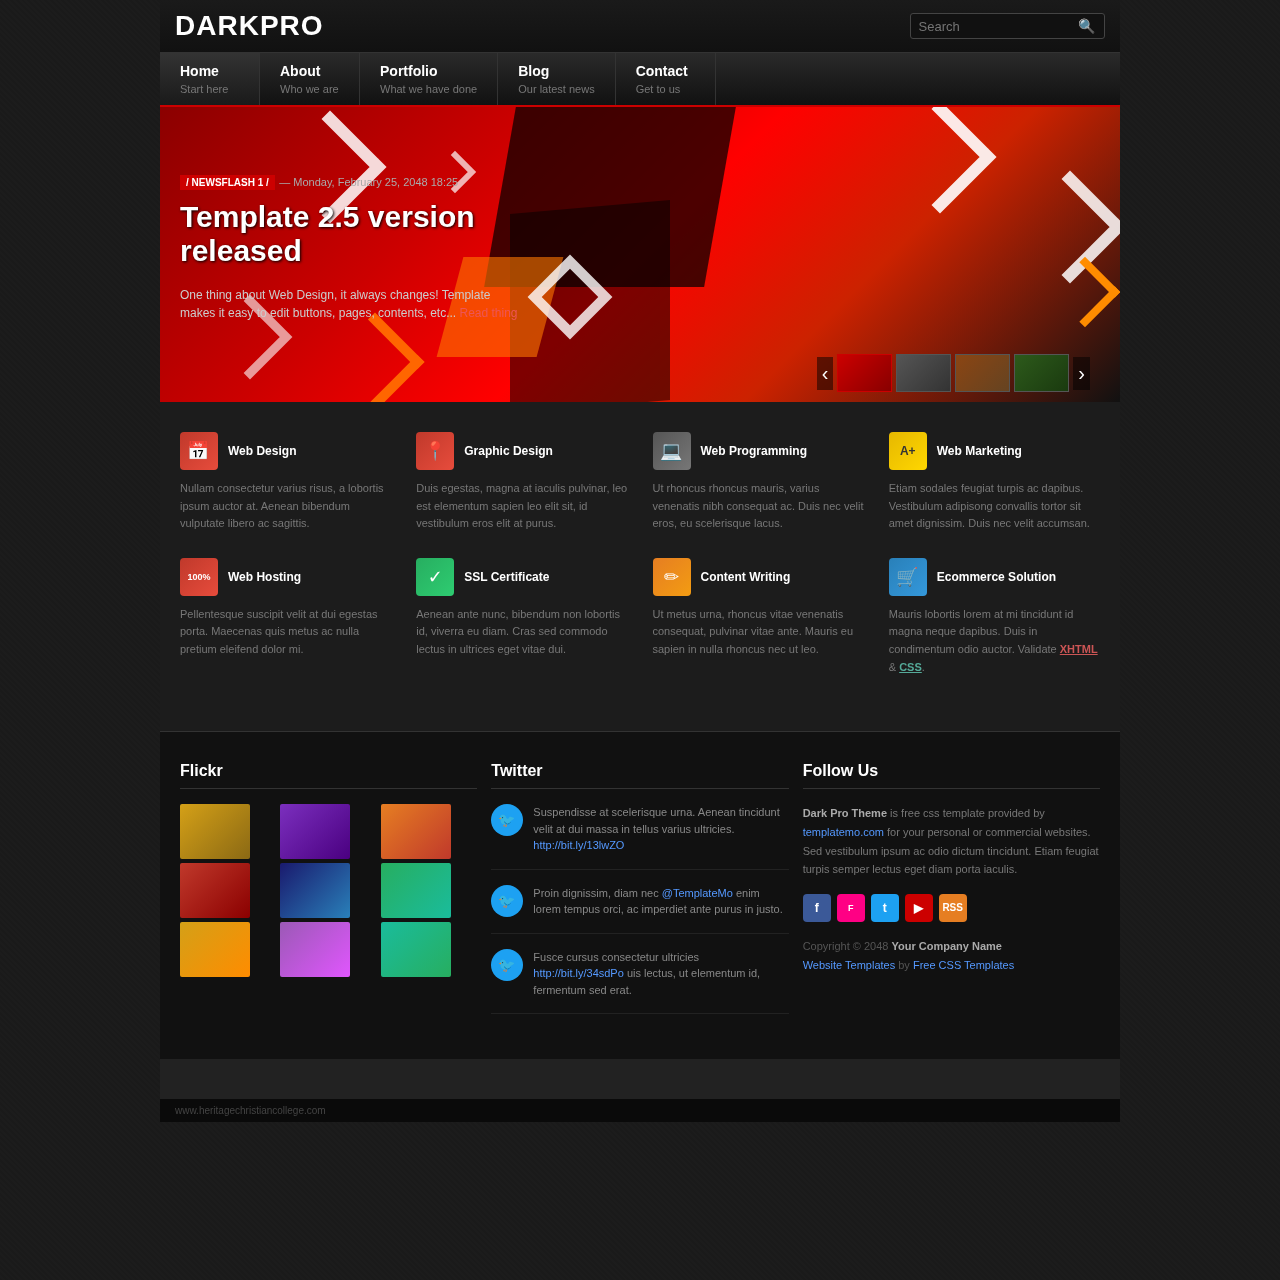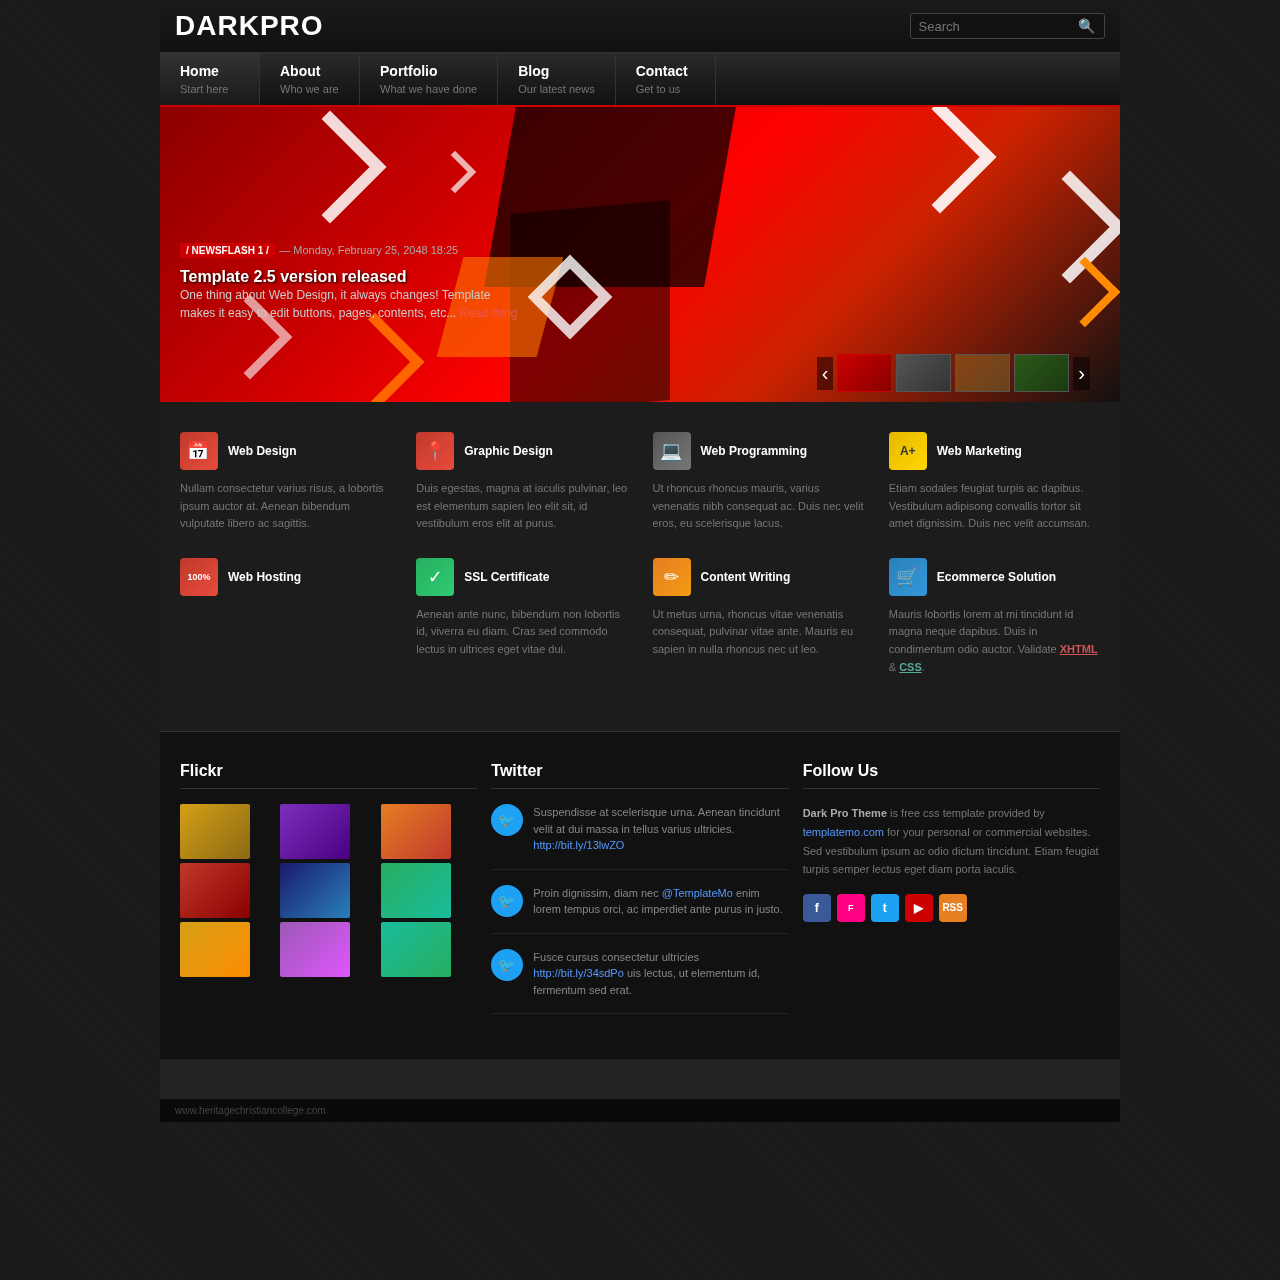--- a/index.html
+++ b/index.html
@@ -147,23 +147,23 @@
       display: inline-block;
       margin-bottom: 4px;
     }
     .hero-date {
       color: #aaa;
       font-size: 11px;
       display: inline;
     }
     .hero-title {
       color: #fff;
-      font-size: 16px;
+      font-size: 30px;
       font-weight: bold;
-      margin-bottom: 0;
+      margin-bottom: 18px;
       text-shadow: 1px 1px 3px #000;
     }
     .hero-desc {
       color: #ccc;
       font-size: 12px;
       line-height: 1.5;
     }
     .hero-desc a {
       color: #e55;
       text-decoration: none;
@@ -522,20 +522,21 @@
         <div class="service-desc">Etiam sodales feugiat turpis ac dapibus. Vestibulum adipisong convallis tortor sit amet dignissim. Duis nec velit accumsan.</div>
       </div>
     </div>
 
     <div class="services-grid services-row2">
       <div class="service-item">
         <div class="service-header">
           <div class="service-icon icon-hosting" style="font-size:9px;font-weight:bold;">100%</div>
           <div class="service-title">Web Hosting</div>
         </div>
+        <div class="service-desc">Pellentesque suscipit velit at dui egestas porta. Maecenas quis metus ac nulla pretium eleifend dolor mi.</div>
       </div>
 
       <div class="service-item">
         <div class="service-header">
           <div class="service-icon icon-ssl">✓</div>
           <div class="service-title">SSL Certificate</div>
         </div>
         <div class="service-desc">Aenean ante nunc, bibendum non lobortis id, viverra eu diam. Cras sed commodo lectus in ultrices eget vitae dui.</div>
       </div>
 
@@ -617,20 +618,27 @@
           <a href="#">templatemo.com</a>
           <span> for your personal or commercial websites. Sed vestibulum ipsum ac odio dictum tincidunt. Etiam feugiat turpis semper lectus eget diam porta iaculis.</span>
         </div>
         <div class="social-icons">
           <div class="social-icon si-fb">f</div>
           <div class="social-icon si-flickr" style="font-size:9px;">F</div>
           <div class="social-icon si-tw">t</div>
           <div class="social-icon si-yt">▶</div>
           <div class="social-icon si-rss" style="font-size:10px;">RSS</div>
         </div>
+        <div class="footer-copy">
+          <span>Copyright © 2048 </span>
+          <strong>Your Company Name</strong><br>
+          <a href="#">Website Templates</a>
+          <span> by </span>
+          <a href="#">Free CSS Templates</a>
+        </div>
       </div>
 
     </div>
   </div>
 
   <div class="bottom-bar">
     <span>www.heritagechristiancollege.com</span>
   </div>
 
 </div>

